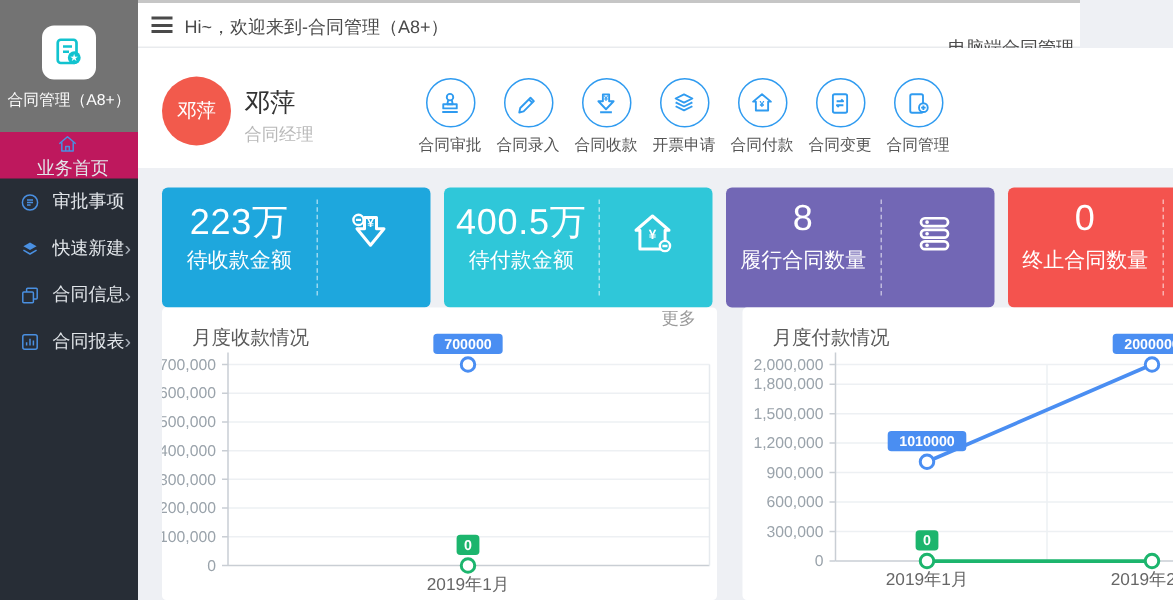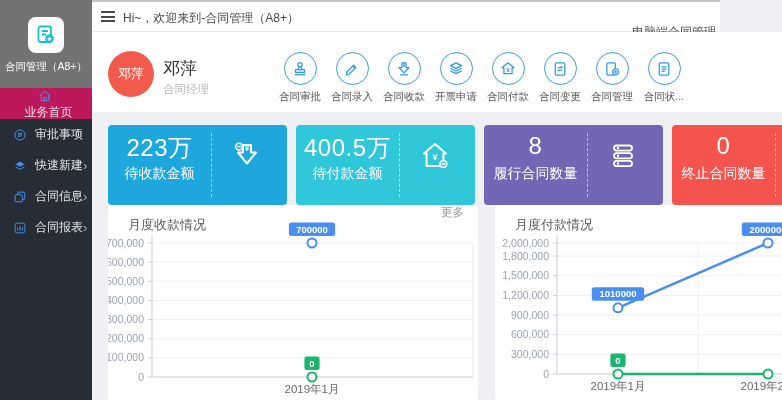--- a/index.html
+++ b/index.html
@@ -198,29 +198,20 @@
         </div>
         <div class="qa-item">
           <div class="qa-circle">
             <svg width="20" height="20" viewBox="0 0 24 24" fill="none" stroke="#2f9bf0" stroke-width="1.5" stroke-linejoin="round">
               <rect x="5.8" y="4.6" width="10.2" height="14.8" rx="1.4"></rect>
               <circle cx="16.3" cy="15.3" r="3.5" fill="#fff"></circle>
               <path d="M16.3 13.5v3.6M14.5 15.3h3.6"></path>
             </svg>
           </div>
           <div class="qa-label">合同管理</div>
-        </div>
-        <div class="qa-item">
-          <div class="qa-circle">
-            <svg width="20" height="20" viewBox="0 0 24 24" fill="none" stroke="#2f9bf0" stroke-width="1.5" stroke-linejoin="round">
-              <rect x="6.3" y="4.6" width="11.4" height="14.8" rx="1.4"></rect>
-              <path d="M9.2 9.3h5.6M9.2 12h5.6M9.2 14.7h3.8"></path>
-            </svg>
-          </div>
-          <div class="qa-label">合同状...</div>
         </div>
       </div>
   </section>
 
   <section class="cards-row" id="cards-row">
       <div class="stat-card" style="background: rgb(30, 167, 221);">
         <div class="sc-num">223万</div>
         <div class="sc-label">待收款金额</div>
         <div class="sc-div"></div>
         <div class="sc-icon"><svg viewBox="0 0 36 36" width="36" height="36" fill="none" stroke="#fff" stroke-width="2" stroke-linejoin="round">

